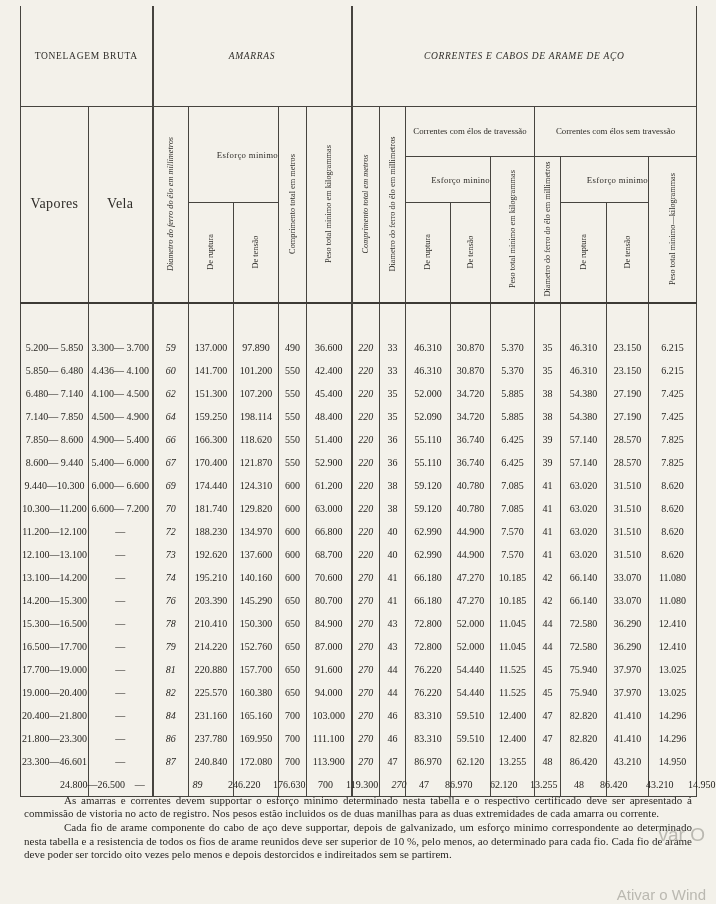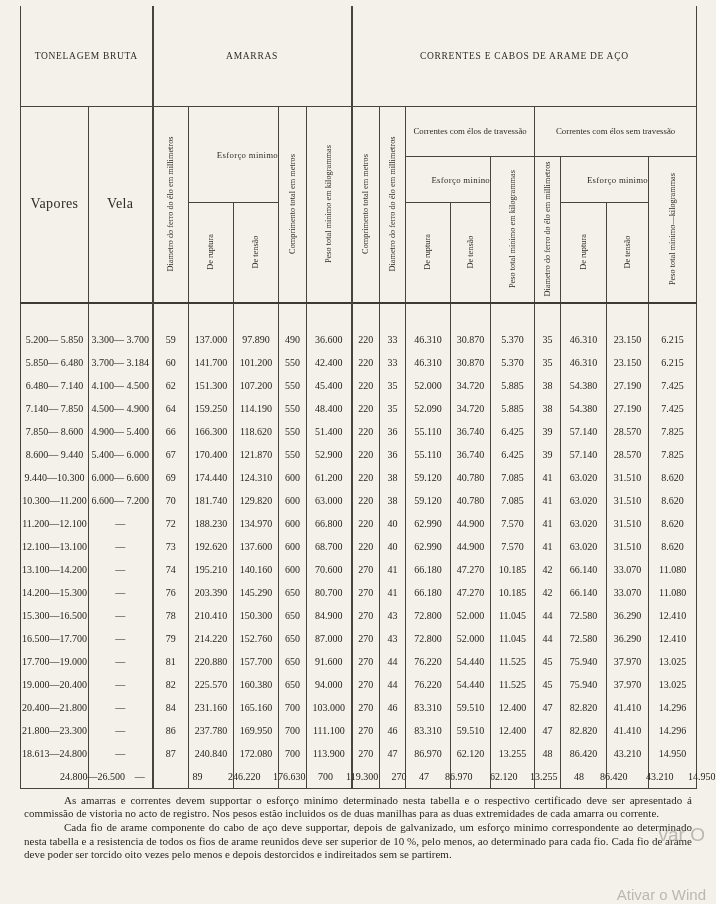--- a/index.html
+++ b/index.html
@@ -23,28 +23,28 @@
   .hlabel{font-size:8.8px;letter-spacing:0.3px;text-align:right;}
   .names{font-size:14px;letter-spacing:0.4px;}
   th.vcell{position:relative;}
   .vert{
     position:absolute;left:50%;top:50%;
     transform:translate(-50%,-50%) rotate(-90deg);
     font-size:8.3px;line-height:9.5px;text-align:center;
     color:#2e2c28;
   }
   .w186{width:186px;} .w136{width:136px;} .w92{width:92px;}
-  .secL{border-left:2px solid #46443f !important;}
+  .secL{border-left:2px solid #46443f !important;font-style:italic;}
   tbody td{
     border-left:1px solid #46443f;border-right:1px solid #46443f;
     border-top:none;border-bottom:none;
     height:23px;text-align:center;vertical-align:middle;
     font-size:10px;white-space:nowrap;color:#262420;
   }
-  tbody tr:first-child td{padding-top:24px;border-top:2px solid #3c3a35;}
+  tbody tr:first-child td{padding-top:32px;border-top:2px solid #3c3a35;}
   tbody tr:last-child td{border-bottom:1px solid #46443f;padding-left:39px;}
   .footnotes{
     position:absolute;left:24px;top:794px;width:668px;
     font-size:11px;line-height:13.2px;text-align:justify;color:#2b2926;
   }
   .footnotes p{margin:0 0 1px 0;text-indent:40px;}
   .wm{
     position:absolute;font-family:"Liberation Sans",sans-serif;
     color:rgba(148,146,138,0.6);pointer-events:none;
   }
@@ -151,21 +151,21 @@
           <td class="c9">46.310</td>
           <td class="c10">30.870</td>
           <td class="c11">5.370</td>
           <td class="c12">35</td>
           <td class="c13">46.310</td>
           <td class="c14">23.150</td>
           <td class="c15">6.215</td>
         </tr>
         <tr>
           <td class="c0">5.850— 6.480</td>
-          <td class="c1">3.700— 3.184</td>
+          <td class="c1">4.436— 4.100</td>
           <td class="c2 secL">60</td>
           <td class="c3">141.700</td>
           <td class="c4">101.200</td>
           <td class="c5">550</td>
           <td class="c6">42.400</td>
           <td class="c7 secL">220</td>
           <td class="c8">33</td>
           <td class="c9">46.310</td>
           <td class="c10">30.870</td>
           <td class="c11">5.370</td>
@@ -190,21 +190,21 @@
           <td class="c12">38</td>
           <td class="c13">54.380</td>
           <td class="c14">27.190</td>
           <td class="c15">7.425</td>
         </tr>
         <tr>
           <td class="c0">7.140— 7.850</td>
           <td class="c1">4.500— 4.900</td>
           <td class="c2 secL">64</td>
           <td class="c3">159.250</td>
-          <td class="c4">114.190</td>
+          <td class="c4">198.114</td>
           <td class="c5">550</td>
           <td class="c6">48.400</td>
           <td class="c7 secL">220</td>
           <td class="c8">35</td>
           <td class="c9">52.090</td>
           <td class="c10">34.720</td>
           <td class="c11">5.885</td>
           <td class="c12">38</td>
           <td class="c13">54.380</td>
           <td class="c14">27.190</td>
@@ -456,21 +456,21 @@
           <td class="c8">46</td>
           <td class="c9">83.310</td>
           <td class="c10">59.510</td>
           <td class="c11">12.400</td>
           <td class="c12">47</td>
           <td class="c13">82.820</td>
           <td class="c14">41.410</td>
           <td class="c15">14.296</td>
         </tr>
         <tr>
-          <td class="c0">18.613—24.800</td>
+          <td class="c0">23.300—46.601</td>
           <td class="c1">—</td>
           <td class="c2 secL">87</td>
           <td class="c3">240.840</td>
           <td class="c4">172.080</td>
           <td class="c5">700</td>
           <td class="c6">113.900</td>
           <td class="c7 secL">270</td>
           <td class="c8">47</td>
           <td class="c9">86.970</td>
           <td class="c10">62.120</td>

